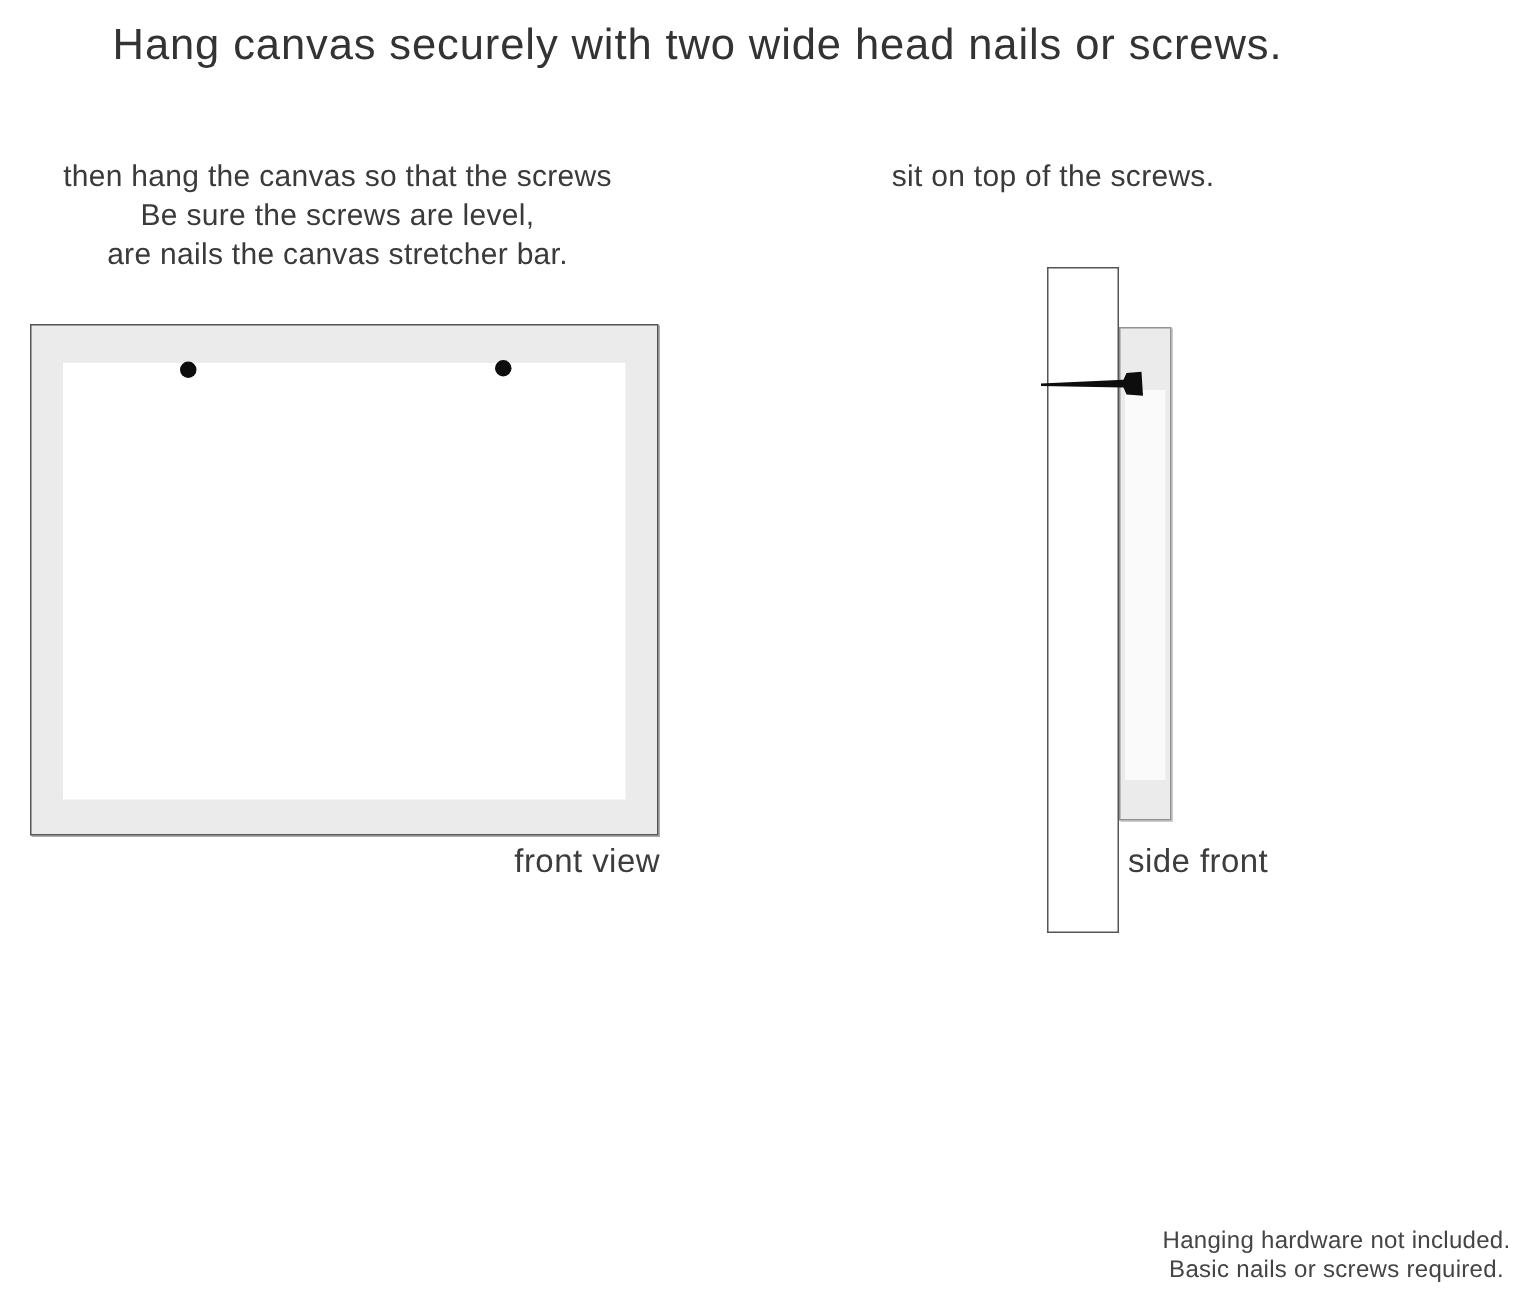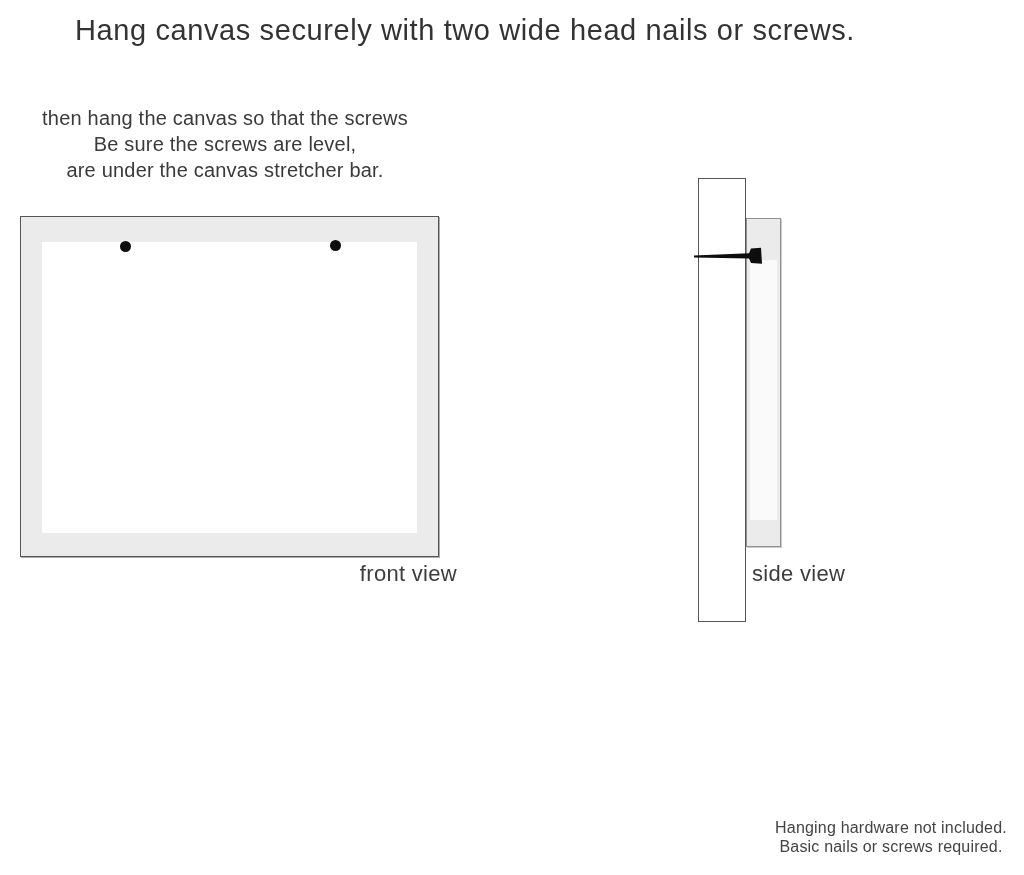--- a/index.html
+++ b/index.html
@@ -48,21 +48,21 @@
   .nail-dot {
     width: 11px; height: 11px; border-radius: 50%;
     background: var(--nail-black);
   }
   .nail-dot.left  { left: 120px; top: 241px; }
   .nail-dot.right { left: 330px; top: 240px; }
 
   .view-label {
     font-size: 22px; letter-spacing: 0.3px; color: #3d3d3d;
   }
-  .view-label.front { left: 257px; top: 561px; width: 200px; text-align: right; }
+  .view-label.front { left: 240px; top: 561px; width: 200px; text-align: right; }
   .view-label.side  { left: 752px; top: 561px; width: 200px; text-align: left; }
 
   
   .canvas-side {
     left: 746px; top: 218px; width: 35px; height: 329px;
     background: var(--canvas-edge-fill);
     border: 1px solid var(--border-light);
     box-shadow: 1px 1px 0 rgba(110,110,110,0.35);
   }
   .canvas-side-face {
@@ -84,38 +84,39 @@
   }
 </style>
 </head>
 <body>
 
 <div class="abs page-title">Hang canvas securely with two wide head nails or screws.</div>
 
 <div class="abs instruction front">
   <div>then hang the canvas so that the screws</div>
   <div>Be sure the screws are level,</div>
-  <div>are under the canvas stretcher bar.</div>
+  <div>are nails the canvas stretcher bar.</div>
 </div>
 
 <div class="abs instruction side">
+  <div>sit on top of the screws.</div>
 </div>
 
 <div class="abs canvas-outer">
   <div class="canvas-face"></div>
 </div>
 <div class="abs nail-dot left"></div>
 <div class="abs nail-dot right"></div>
 <div class="abs view-label front">front view</div>
 
 <div class="abs canvas-side">
   <div class="canvas-side-face"></div>
 </div>
 <div class="abs wall-bar"></div>
 <svg class="abs nail-svg" viewBox="0 0 76 24" xmlns="http://www.w3.org/2000/svg">
   <polygon points="4,11.6 59,9.2 61,4.6 71,3.8 72,19.8 61,19.0 59,14.4 4,13.4" fill="var(--nail-black)"></polygon>
 </svg>
-<div class="abs view-label side">side view</div>
+<div class="abs view-label side">side front</div>
 
 <div class="abs hardware-note">
   <div>Hanging hardware not included.</div>
   <div>Basic nails or screws required.</div>
 </div>
 
 </body></html>

